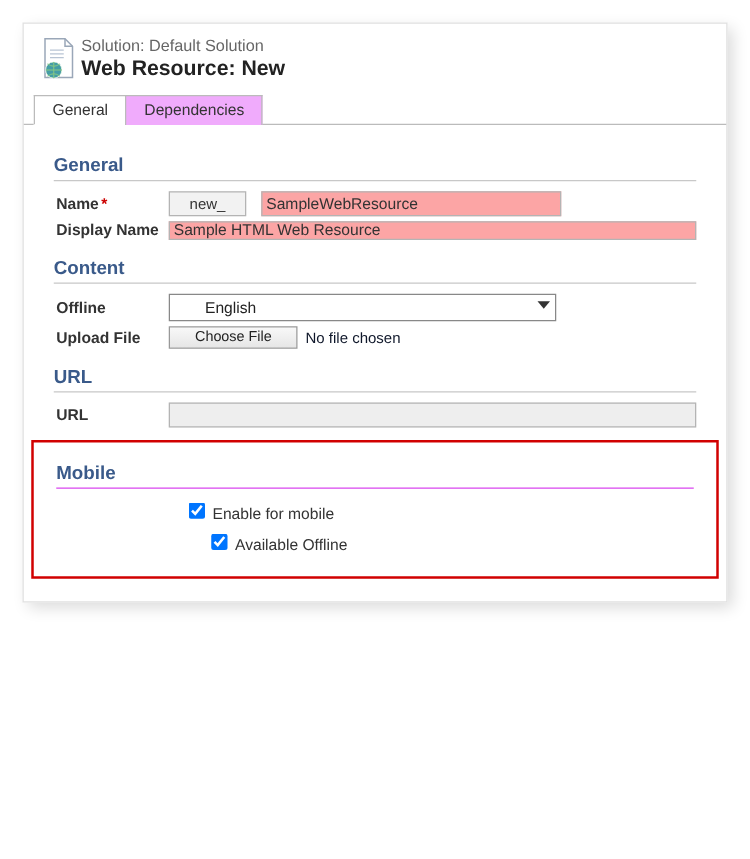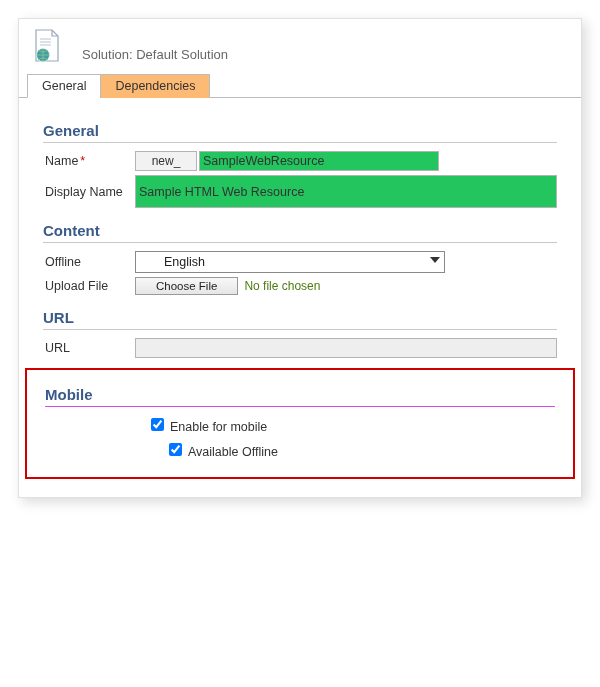--- a/index.html
+++ b/index.html
@@ -12,41 +12,41 @@
     }
     .page {
       border: 1px solid #e0e0e0;
       box-shadow: 4px 4px 12px rgba(0,0,0,0.15);
       background: #fff;
       padding: 0;
       position: relative;
     }
     .header {
       display: flex;
-      align-items: flex-end;
+      align-items: center;
       padding: 10px 14px 6px 14px;
-      gap: 21px;
+      gap: 4px;
     }
     .doc-icon { width: 28px; height: 34px; flex-shrink: 0; }
     .header-text { display: flex; flex-direction: column; line-height: 1.2; }
     .solution-line { font-size: 13px; color: #666; }
     .title-line { font-size: 17px; font-weight: bold; color: #222; }
     .tabs {
       display: flex;
       border-bottom: 1px solid #bbb;
       margin: 4px 0 0 0;
       padding: 0 8px;
     }
     .tab {
       padding: 4px 14px 4px 14px;
       font-size: 12.5px;
       color: #333;
       border: 1px solid #bbb;
       border-bottom: none;
-      background: #fdba74;
+      background: #f0abfc;
       position: relative;
       top: 1px;
       cursor: pointer;
       margin-right: -1px;
     }
     .tab.active {
       background: #fff;
       border-bottom: 1px solid #fff;
     }
     .body { padding: 10px 24px 18px 24px; }
@@ -62,44 +62,45 @@
       display: flex;
       align-items: center;
       margin: 4px 0;
       font-size: 12.5px;
       color: #333;
     }
     .row .lbl {
       width: 92px;
       flex-shrink: 0;
       padding-left: 2px;
+      font-weight: bold;
     }
     .row.top { align-items: flex-start; }
     .req { color: #c00; margin-left: 2px; }
     .prefix-box {
       width: 62px;
       height: 20px;
       border: 1px solid #b4b4b4;
       background: #f2f2f2;
       text-align: center;
       font-size: 12px;
       line-height: 18px;
       color: #333;
-      margin-right: 2px;
+      margin-right: 12px;
     }
     input.text, textarea.text {
       font-family: inherit;
       font-size: 12.5px;
       border: 1px solid #b4b4b4;
       padding: 1px 3px;
       color: #333;
     }
-    .hl { background: #22c55e; }
+    .hl { background: #fca5a5; }
     .name-input { width: 240px; height: 20px; }
-    .display-input { flex: 1; height: 33px; }
+    .display-input { flex: 1; height: 15px; }
     textarea.desc {
       flex: 1;
       height: 110px;
       resize: none;
     }
     .fake-select {
       border: 1px solid #4a90d9;
       background: #fff;
       height: 22px;
       font-size: 12.5px;
@@ -131,21 +132,21 @@
     }
     .choose-file-btn {
       border: 1px solid #999;
       background: linear-gradient(#f8f8f8,#e6e6e6);
       font-size: 11.5px;
       padding: 2px 20px;
       cursor: pointer;
       color: #222;
       margin-right: 6px;
     }
-    .nofile { color: #4d7c0f; font-size: 12px; }
+    .nofile { color: #0f172a; font-size: 12px; }
     .url-input {
       flex: 1;
       height: 20px;
       border: 1px solid #b4b4b4;
       background: #eee;
       color: #888;
     }
     .mobile-box {
       border: 2px solid #d10000;
       padding: 2px 0 16px 0;
@@ -179,20 +180,21 @@
         <line x1="7" y1="13" x2="18" y2="13" stroke="#b8c4d4" stroke-width="1"></line>
         <line x1="7" y1="16" x2="18" y2="16" stroke="#b8c4d4" stroke-width="1"></line>
         <circle cx="10" cy="26" r="6.5" fill="#3a90d0"></circle>
         <ellipse cx="10" cy="26" rx="6.5" ry="6.5" fill="none" stroke="#fff" stroke-width="0.8"></ellipse>
         <path d="M3.5 26 h13 M10 19.5 v13 M5 21 q5 4 10 0 M5 31 q5 -4 10 0" stroke="#9fd29a" stroke-width="0.8" fill="none"></path>
         <path d="M3.5 26 a6.5 6.5 0 0 1 13 0 a6.5 6.5 0 0 1 -13 0" fill="#58b858" opacity="0.35"></path>
       </svg>
     </span>
     <div class="header-text">
       <span class="solution-line">Solution: Default Solution</span>
+      <span class="title-line">Web Resource: New</span>
     </div>
   </div>
 
   <div class="tabs">
     <div class="tab active">General</div>
     <div class="tab">Dependencies</div>
   </div>
 
   <div class="body">
 

